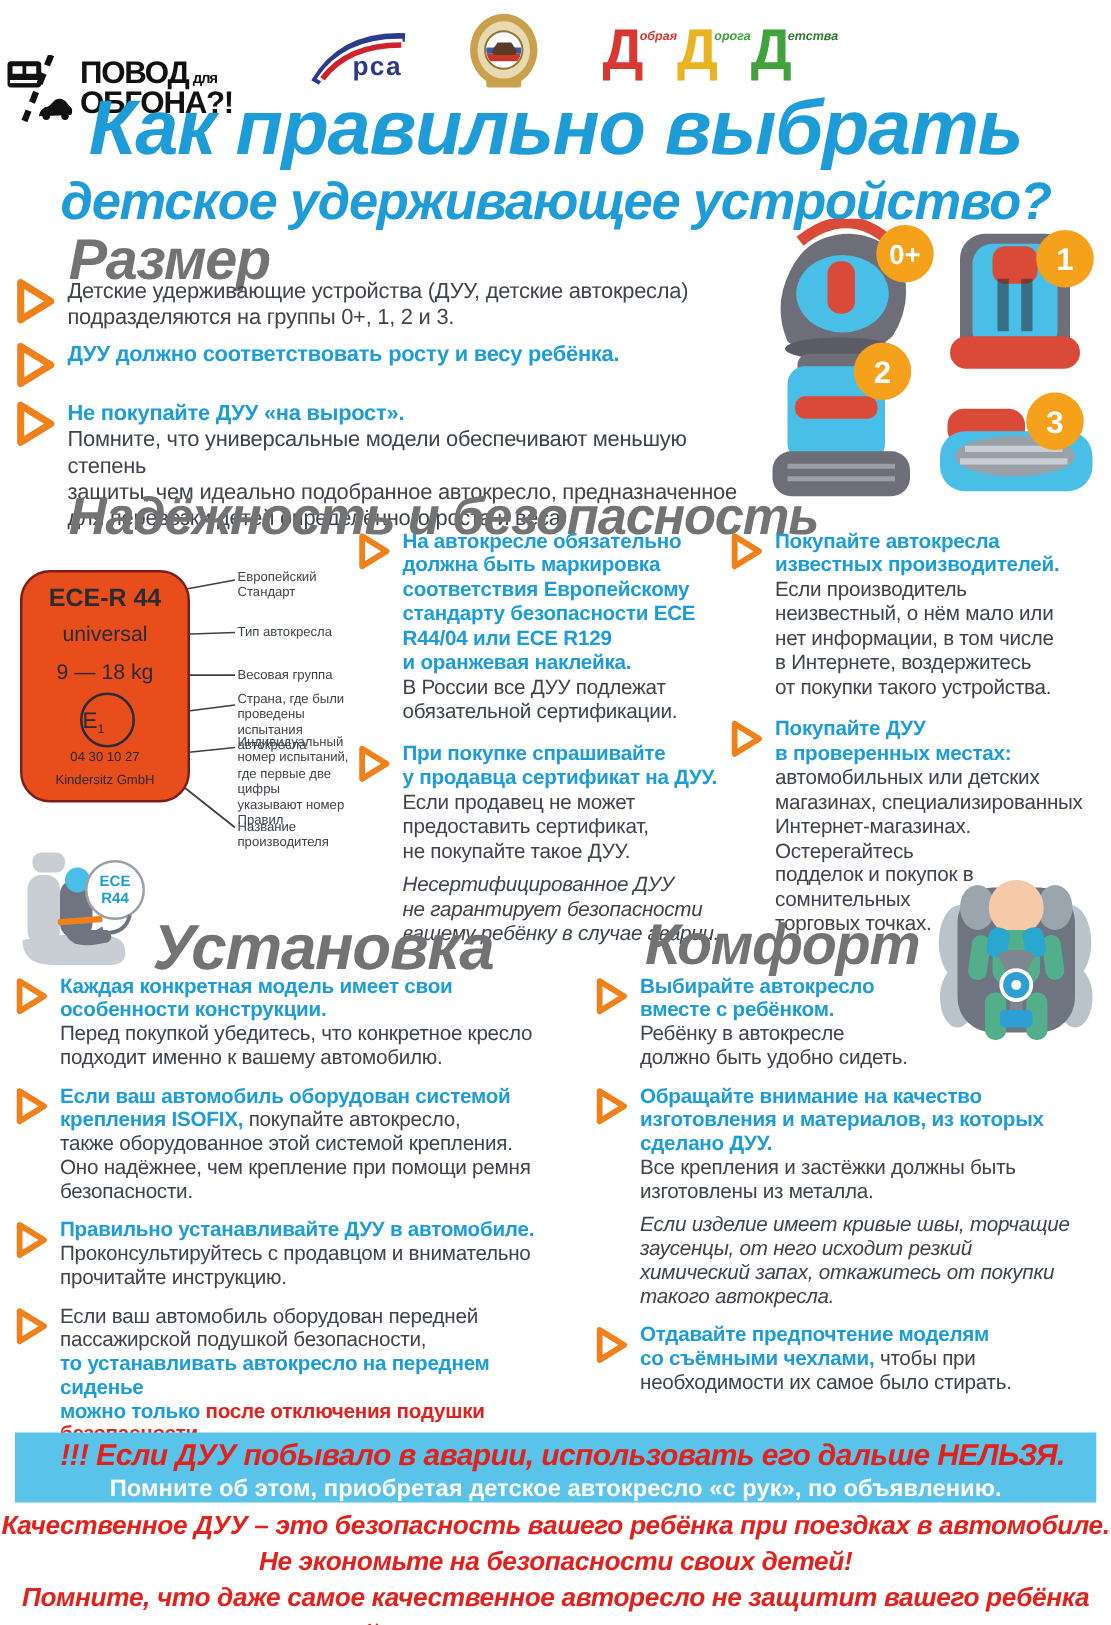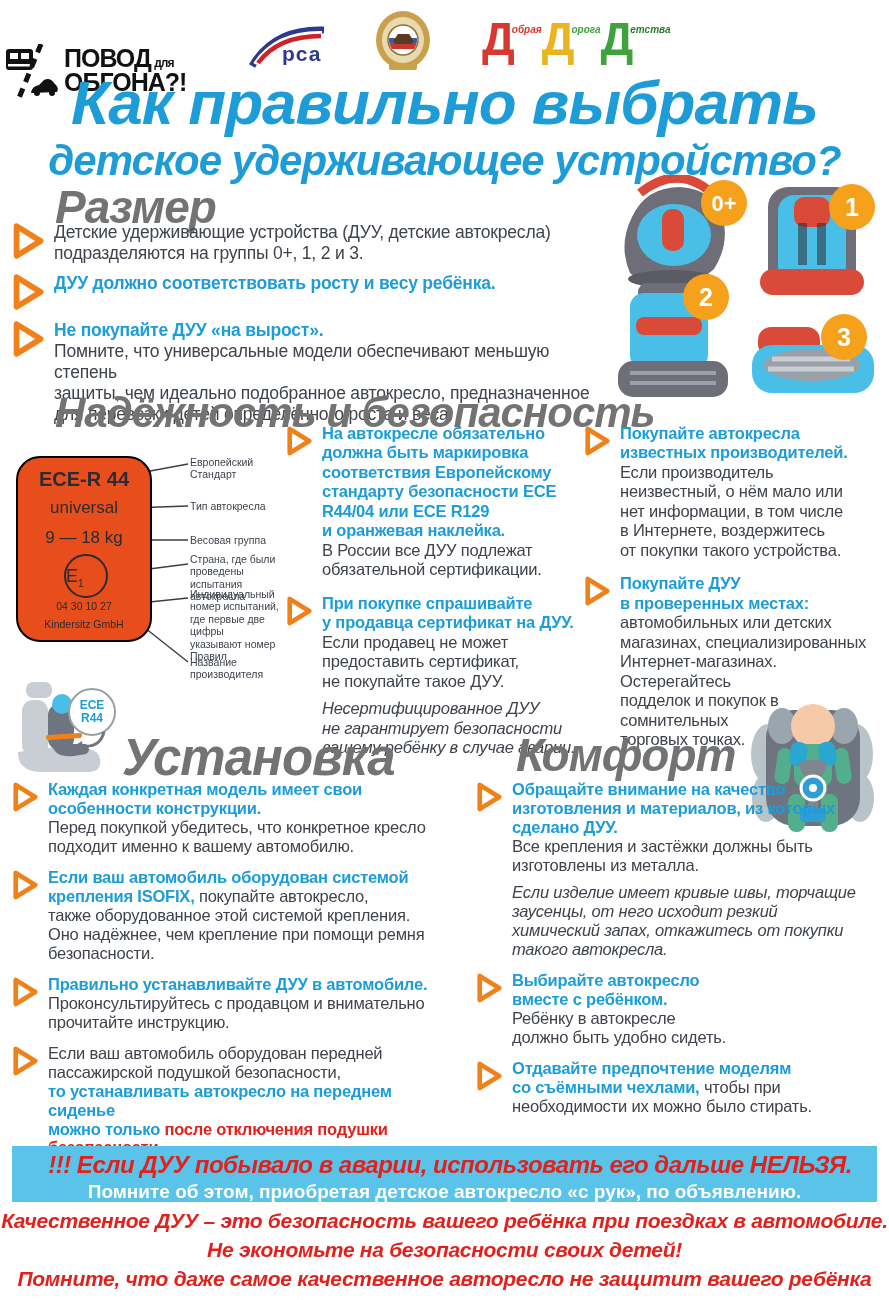--- a/index.html
+++ b/index.html
@@ -27,21 +27,21 @@
   .size-col .b-text{font-size:17.5px;line-height:1.2;}
 
   .mid-col .bullet,.right-col .bullet{margin-bottom:14px;}
   .mid-col .b-text,.right-col .b-text{font-size:16.5px;line-height:1.18;}
 
   .install-col .bullet,.comfort-col .bullet{margin-bottom:12px;}
   .install-col .b-text,.comfort-col .b-text{font-size:16.5px;line-height:1.15;}
 
   
   .ece-label{position:absolute;left:4px;top:28px;width:132px;height:182px;background:#E84E1B;
-             border-radius:24px;border:2px solid #000000;}
+             border-radius:24px;border:2px solid #7f1d1d;}
   .ece-label .t{position:absolute;width:100%;text-align:center;color:#2B2B33;}
   .ece-std{top:10px;font-size:20px;font-weight:bold;}
   .ece-type{top:40px;font-size:17px;}
   .ece-weight{top:70px;font-size:17px;}
   .ece-circle{position:absolute;left:46px;top:96px;width:40px;height:40px;border:2px solid #2B2B33;
               border-radius:50%;line-height:40px;font-size:18px;color:#2B2B33;}
   .ece-circle sub{font-size:10px;}
   .ece-num{top:142px;font-size:10.5px;}
   .ece-maker{top:160px;font-size:10.5px;}
   .callout{position:absolute;left:178px;width:104px;font-size:10.5px;line-height:1.18;color:#3E434C;white-space:pre-line;}
@@ -402,49 +402,49 @@
     <circle cx="71" cy="92" r="4" fill="#ffffff"></circle>
     <rect x="58" y="112" width="26" height="14" rx="4" fill="#2E9FD4"></rect>
   </svg>
   <div class="abs comfort-col" style="left:476px;top:780px;width:410px;">
       <div class="bullet">
         <span class="b-icon">
           <svg viewBox="0 0 28 32">
             <path d="M4 3 L25 16 L4 29 Z" fill="#fff" stroke="#F0811A" stroke-width="5" stroke-linejoin="round"></path>
           </svg>
         </span>
+        <span class="b-text"><span class="seg-blue">Выбирайте автокресло
+вместе с ребёнком.</span><span class="seg-dark">
+Ребёнку в автокресле
+должно быть удобно сидеть.</span></span>
+      </div>
+      <div class="bullet">
+        <span class="b-icon">
+          <svg viewBox="0 0 28 32">
+            <path d="M4 3 L25 16 L4 29 Z" fill="#fff" stroke="#F0811A" stroke-width="5" stroke-linejoin="round"></path>
+          </svg>
+        </span>
         <span class="b-text"><span class="seg-blue">Обращайте внимание на качество
 изготовления и материалов, из которых
 сделано ДУУ.</span><span class="seg-dark">
 Все крепления и застёжки должны быть
 изготовлены из металла.</span><span class="seg-dark seg-p">Если изделие имеет кривые швы, торчащие
 заусенцы, от него исходит резкий
 химический запах, откажитесь от покупки
 такого автокресла.</span></span>
       </div>
       <div class="bullet">
         <span class="b-icon">
           <svg viewBox="0 0 28 32">
             <path d="M4 3 L25 16 L4 29 Z" fill="#fff" stroke="#F0811A" stroke-width="5" stroke-linejoin="round"></path>
           </svg>
         </span>
-        <span class="b-text"><span class="seg-blue">Выбирайте автокресло
-вместе с ребёнком.</span><span class="seg-dark">
-Ребёнку в автокресле
-должно быть удобно сидеть.</span></span>
-      </div>
-      <div class="bullet">
-        <span class="b-icon">
-          <svg viewBox="0 0 28 32">
-            <path d="M4 3 L25 16 L4 29 Z" fill="#fff" stroke="#F0811A" stroke-width="5" stroke-linejoin="round"></path>
-          </svg>
-        </span>
         <span class="b-text"><span class="seg-blue">Отдавайте предпочтение моделям
 со съёмными чехлами, </span><span class="seg-dark">чтобы при
-необходимости их можно было стирать.</span></span>
+необходимости их самое было стирать.</span></span>
       </div>
     </div>
 
   <div class="banner">
     <div class="l1">!!! Если ДУУ побывало в аварии, использовать его дальше НЕЛЬЗЯ.</div>
     <div class="l2">Помните об этом, приобретая детское автокресло «с рук», по объявлению.</div>
   </div>
   <div class="red-lines">
     <div>Качественное ДУУ – это безопасность вашего ребёнка при поездках в автомобиле.</div>
     <div>Не экономьте на безопасности своих детей!</div>

